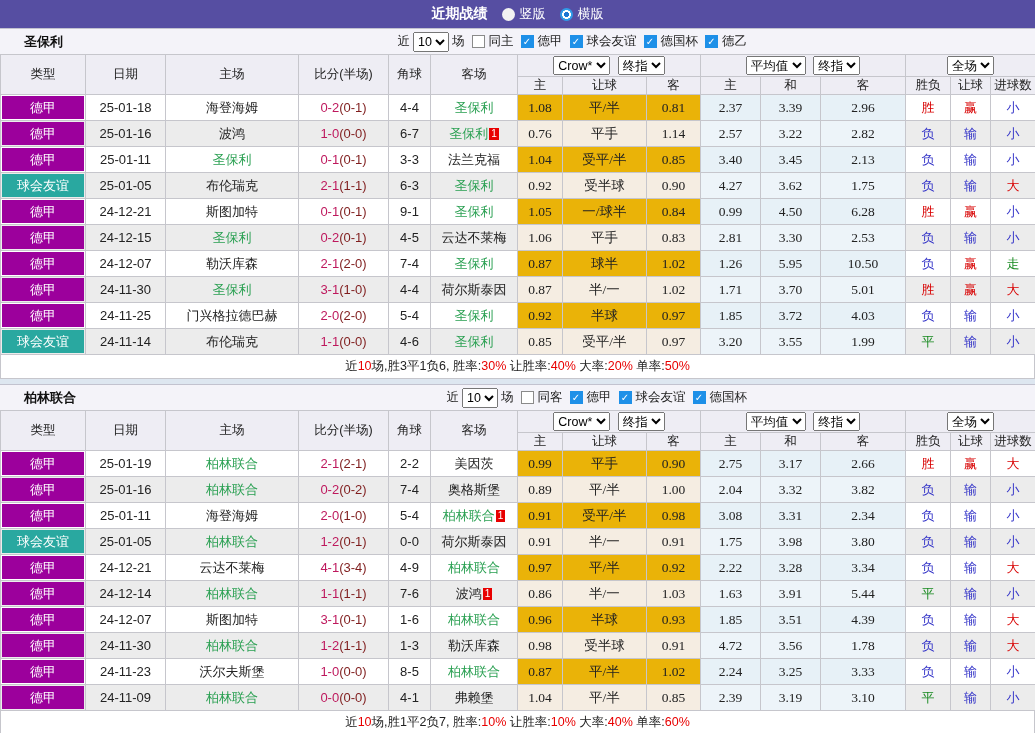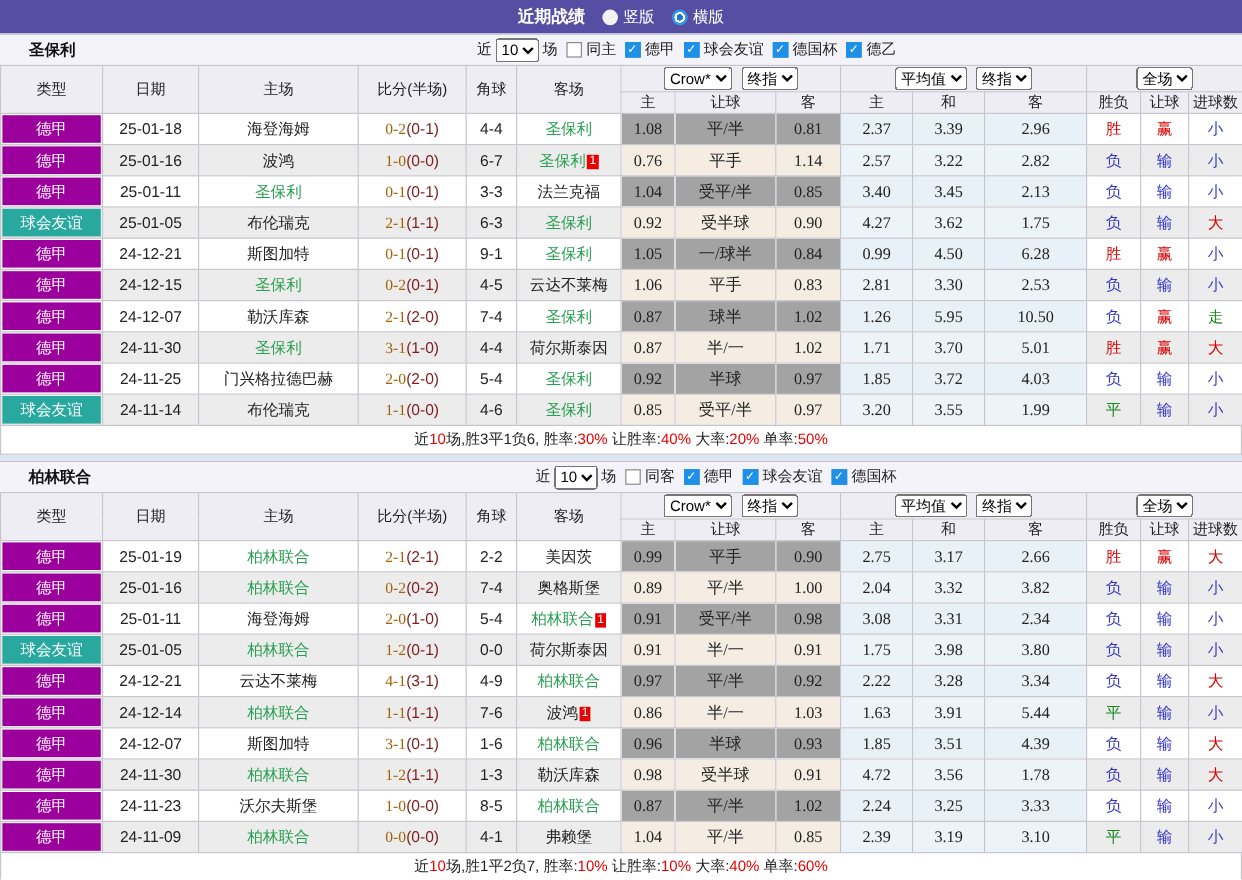--- a/index.html
+++ b/index.html
@@ -39,27 +39,27 @@
   
   table { border-collapse:collapse; table-layout:fixed; width:1035px; }
   th, td { border:1px solid #c6c6cc; text-align:center; overflow:hidden; white-space:nowrap; }
   thead th { background:#eeedf4; font-weight:normal; font-size:12.5px; color:#222; }
   tr.hr1 th { height:22px; }
   tr.hr2 th { height:18px; }
   thead select { height:19px; font-size:12.5px; font-family:inherit; margin:0 2px; }
   tbody td { height:26px; font-size:13px; }
   tr.odd  .c-left { background:#ffffff; }
   tr.even .c-left { background:#ececec; }
-  tr.odd  .c-odds { background:#a3a3a3; }
+  tr.odd  .c-odds { background:#eab308; }
   tr.even .c-odds { background:#f5ede2; }
   tr.odd  .c-avg  { background:#e7f1f7; }
   tr.even .c-avg  { background:#edf4f9; }
   .c-odds, .c-avg { font-family:"Liberation Serif","DejaVu Serif",serif; font-size:13.5px; }
   .badge { margin:1px; height:23px; line-height:23px; color:#fff; font-size:13px; }
-  .score-main { color:#a16207;font-family:Liberation Serif, serif; }
+  .score-main { color:#be185d; }
   .score-half { color:#7f1d1d; }
   .card {
     display:inline-block; background:#e80000; color:#fff; font-size:10px; line-height:12px;
     padding:0 2px; margin-left:1px; vertical-align:1px;
   }
   
   .summary {
     height:24px; line-height:23px; text-align:center; font-size:12.5px;
     border:1px solid #c6c6cc; border-top:none;
   }
@@ -491,21 +491,21 @@
           <td class="c-left" style="color: rgb(52, 52, 200);">负</td>
           <td class="c-left" style="color: rgb(52, 52, 200);">输</td>
           <td class="c-left" style="color: rgb(52, 52, 200);">小</td>
         </tr>
         <tr class="odd">
           <td class="c-left">
             <div class="badge" style="background: rgb(156, 0, 156);">德甲</div>
           </td>
           <td class="c-left">24-12-21</td>
           <td class="c-left"><span>云达不莱梅</span></td>
-          <td class="c-left"><span class="score-main">4-1</span><span class="score-half">(3-1)</span></td>
+          <td class="c-left"><span class="score-main">4-1</span><span class="score-half">(3-4)</span></td>
           <td class="c-left">4-9</td>
           <td class="c-left"><span style="color: rgb(42, 160, 82);">柏林联合</span></td>
           <td class="c-odds">0.97</td>
           <td class="c-odds">平/半</td>
           <td class="c-odds">0.92</td>
           <td class="c-avg">2.22</td>
           <td class="c-avg">3.28</td>
           <td class="c-avg">3.34</td>
           <td class="c-left" style="color: rgb(52, 52, 200);">负</td>
           <td class="c-left" style="color: rgb(52, 52, 200);">输</td>

